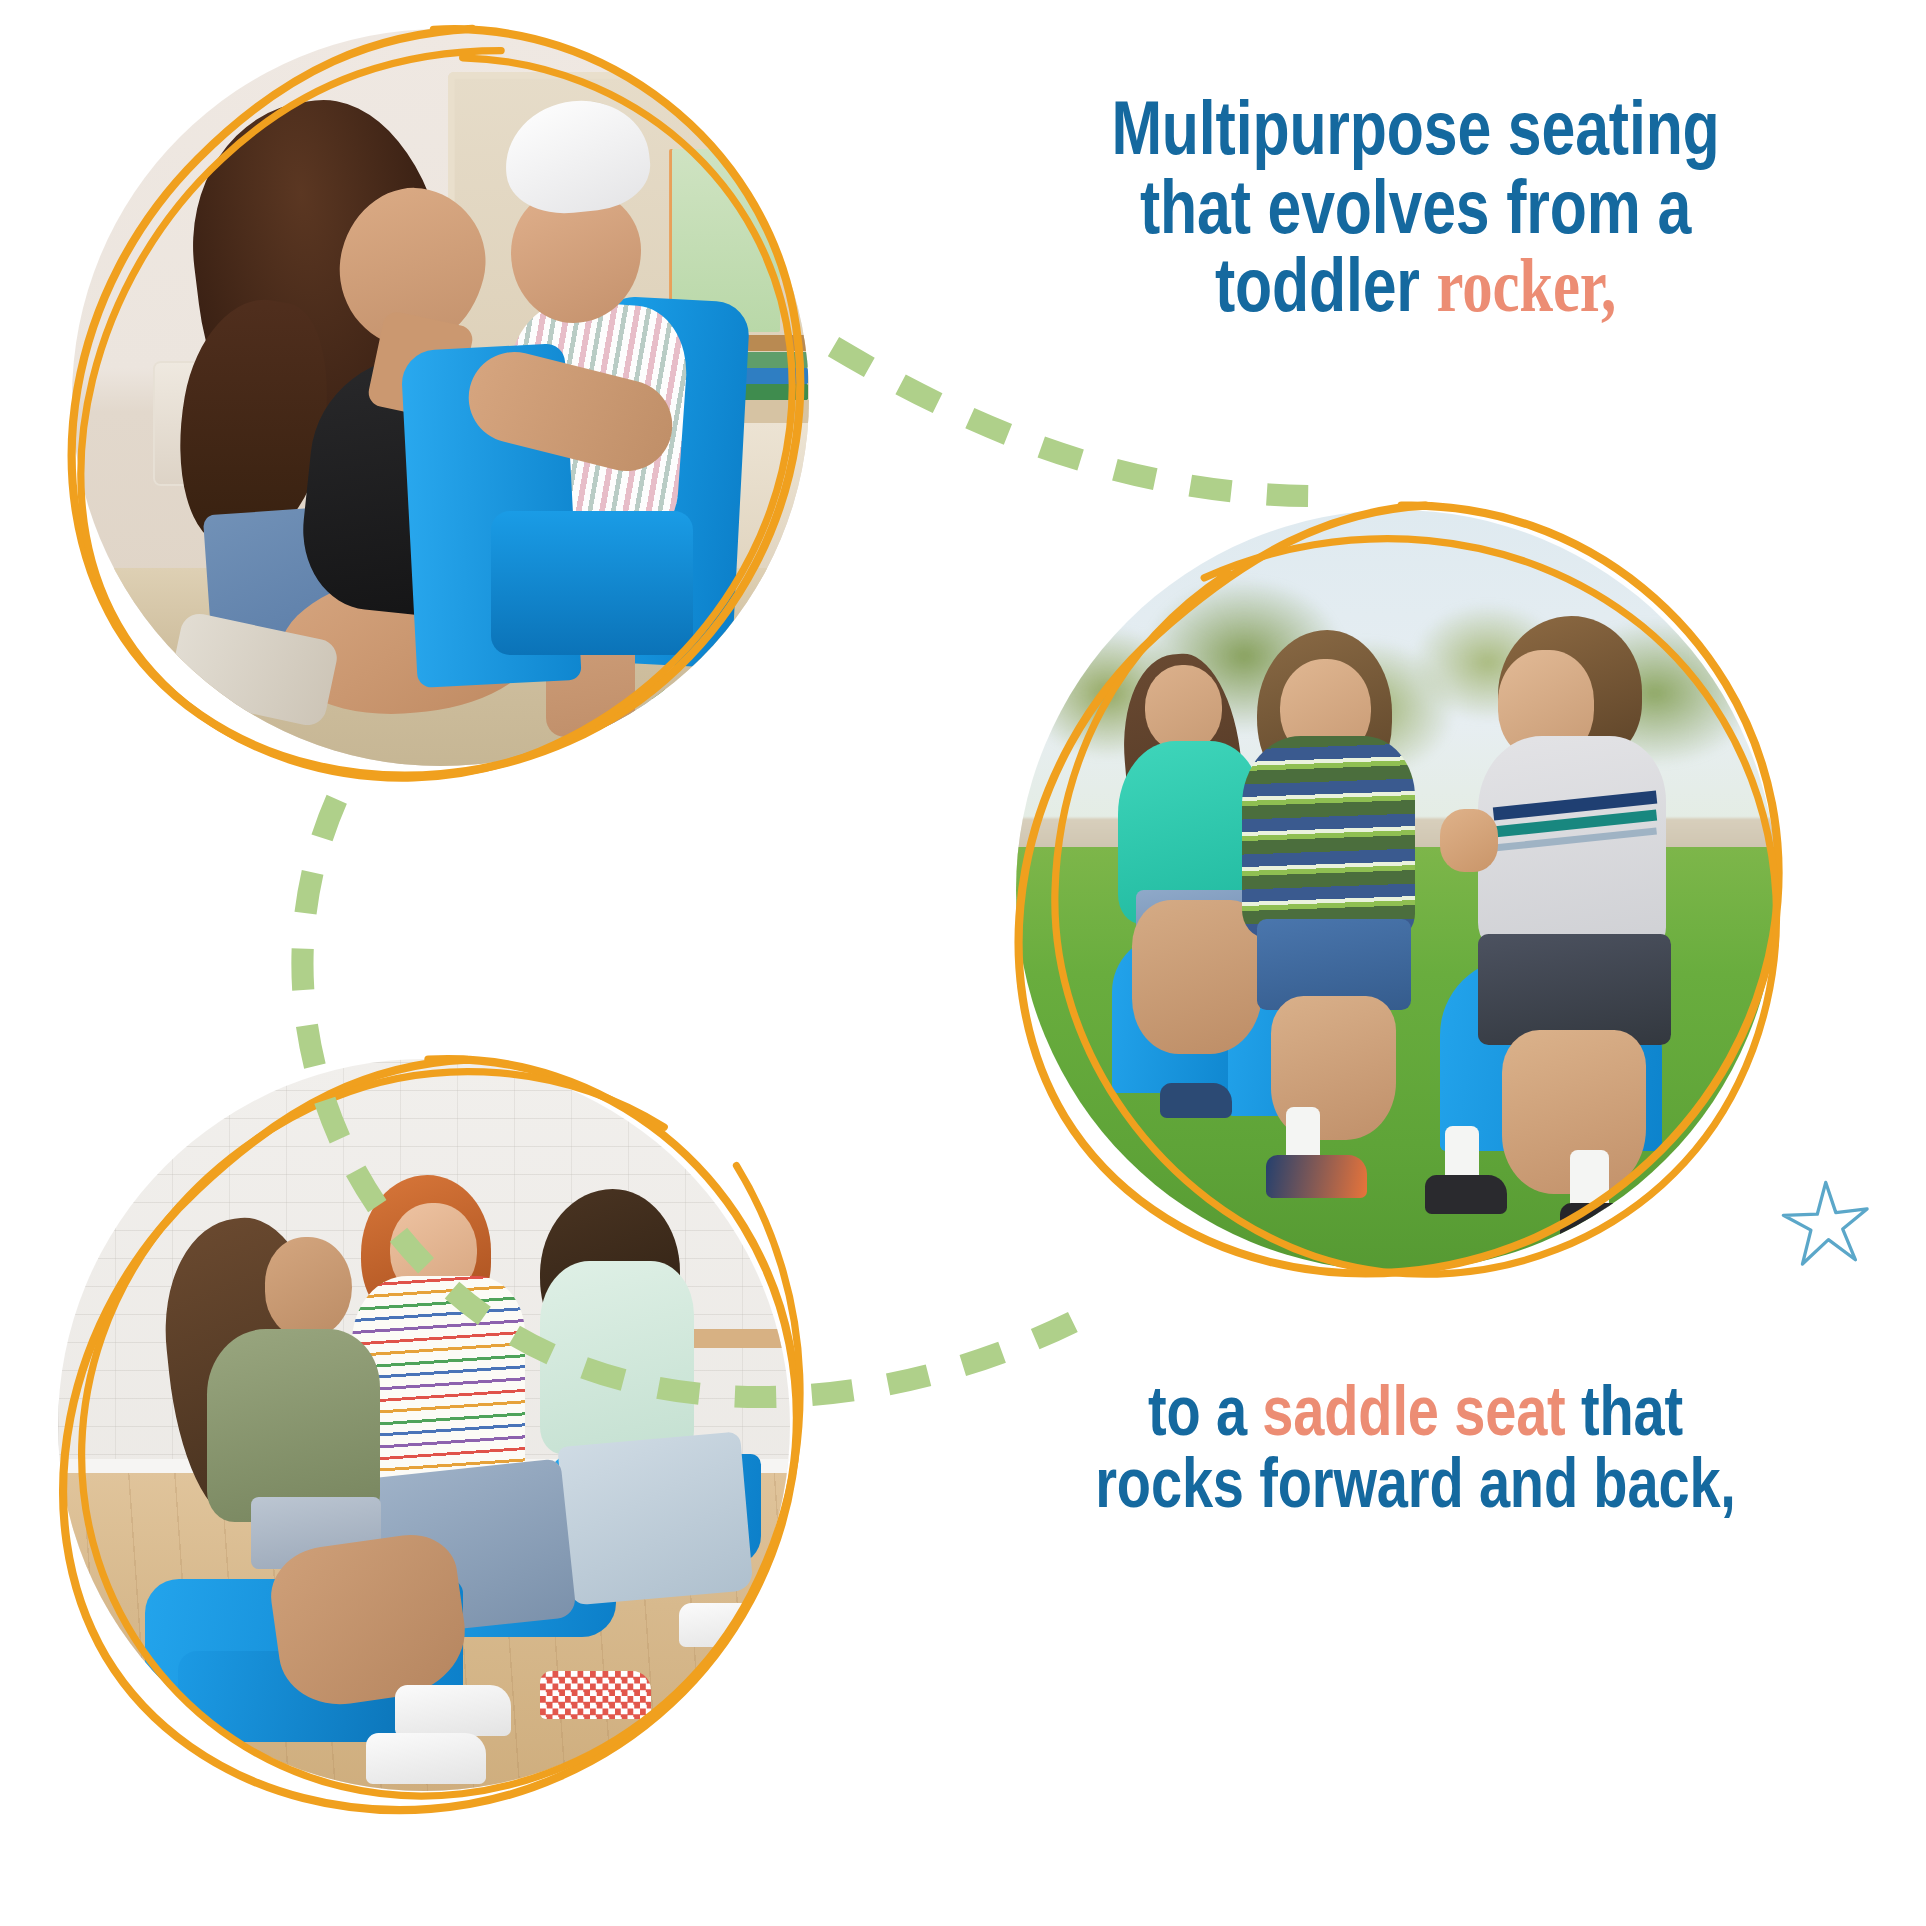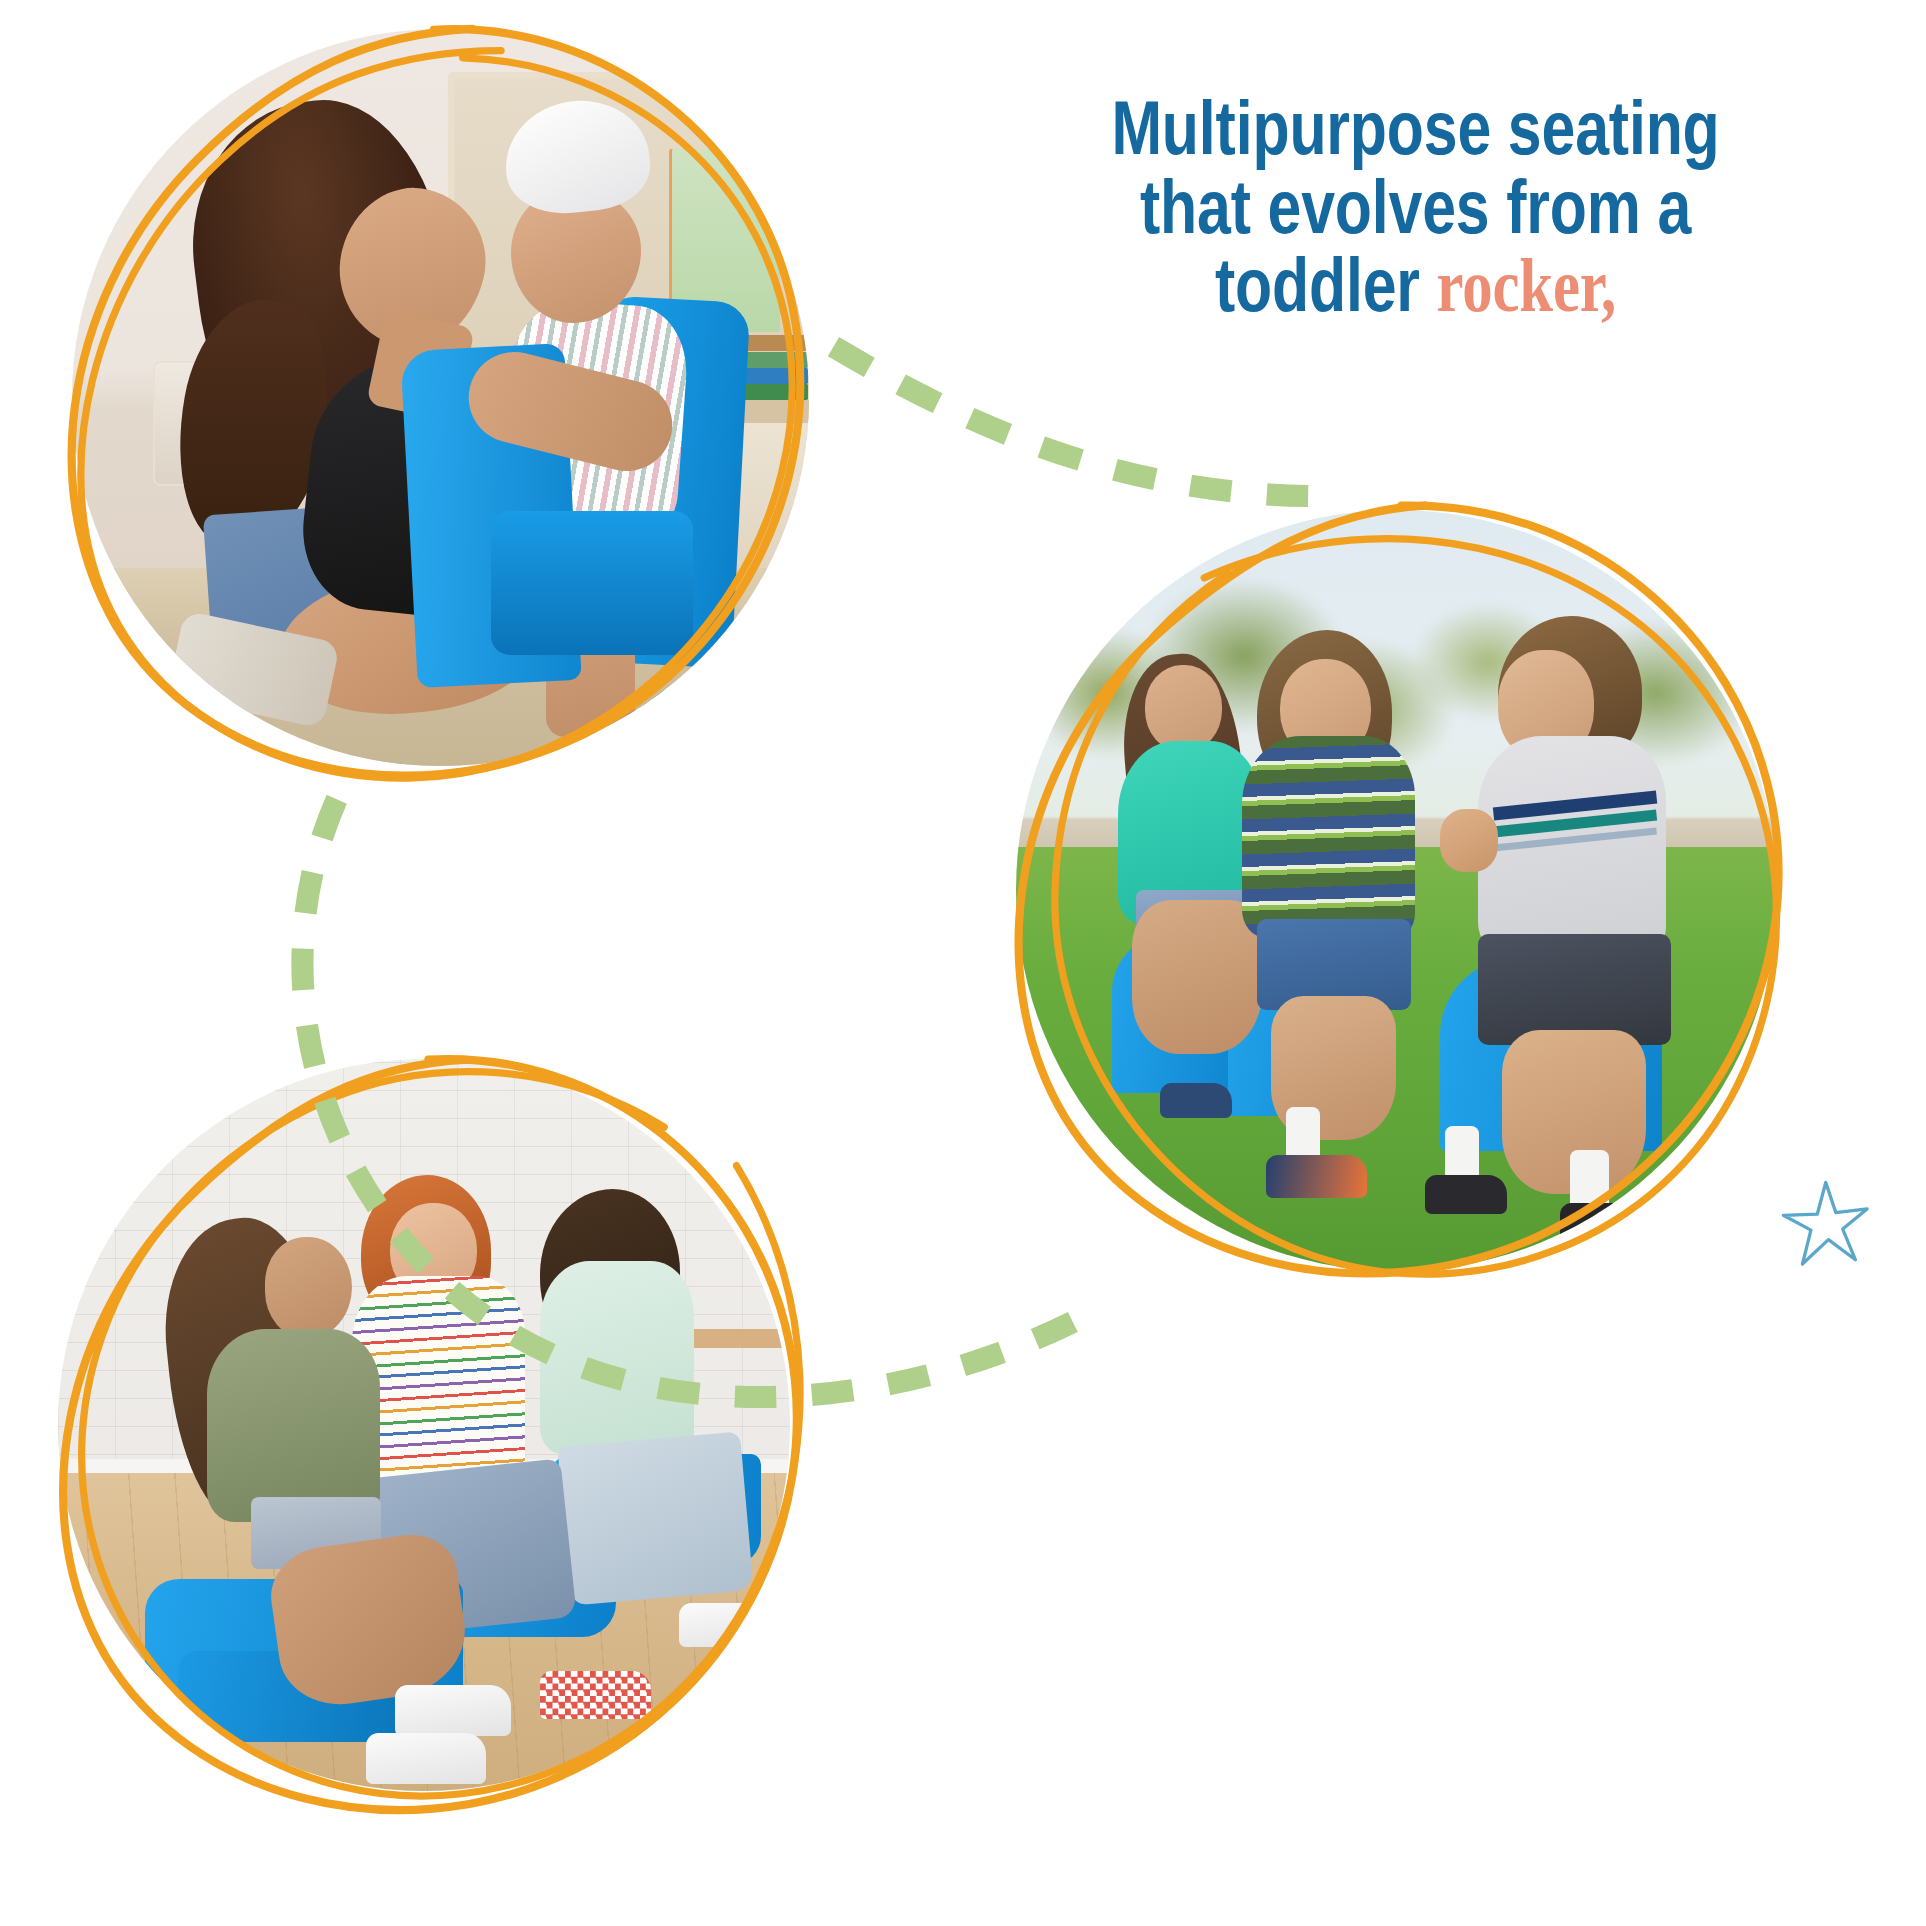--- a/index.html
+++ b/index.html
@@ -375,16 +375,20 @@
       <path d="M46 7 L55.5 35.5 L85 32 L62 51 L74 80 L48.5 61 L24 84 L32 52 L6 38 L38 37 Z" fill="none" stroke="#5BA7C9" stroke-width="3.1" stroke-linejoin="round" stroke-linecap="round"></path>
     </svg>
   </div>
 
   <div class="headline-block" id="headline-top">
     <div class="hl-line blue">Multipurpose seating</div>
     <div class="hl-line blue">that evolves from a</div>
     <div class="hl-line"><span class="blue">toddler </span><span class="coral-serif">rocker,</span></div>
   </div>
 
+  <div class="headline-block" id="headline-mid">
+    <div class="hl-line"><span class="blue">to a </span><span class="coral">saddle seat</span><span class="blue"> that</span></div>
+    <div class="hl-line blue">rocks forward and back,</div>
+  </div>
 
 
 </div>
 
 
 </body></html>

